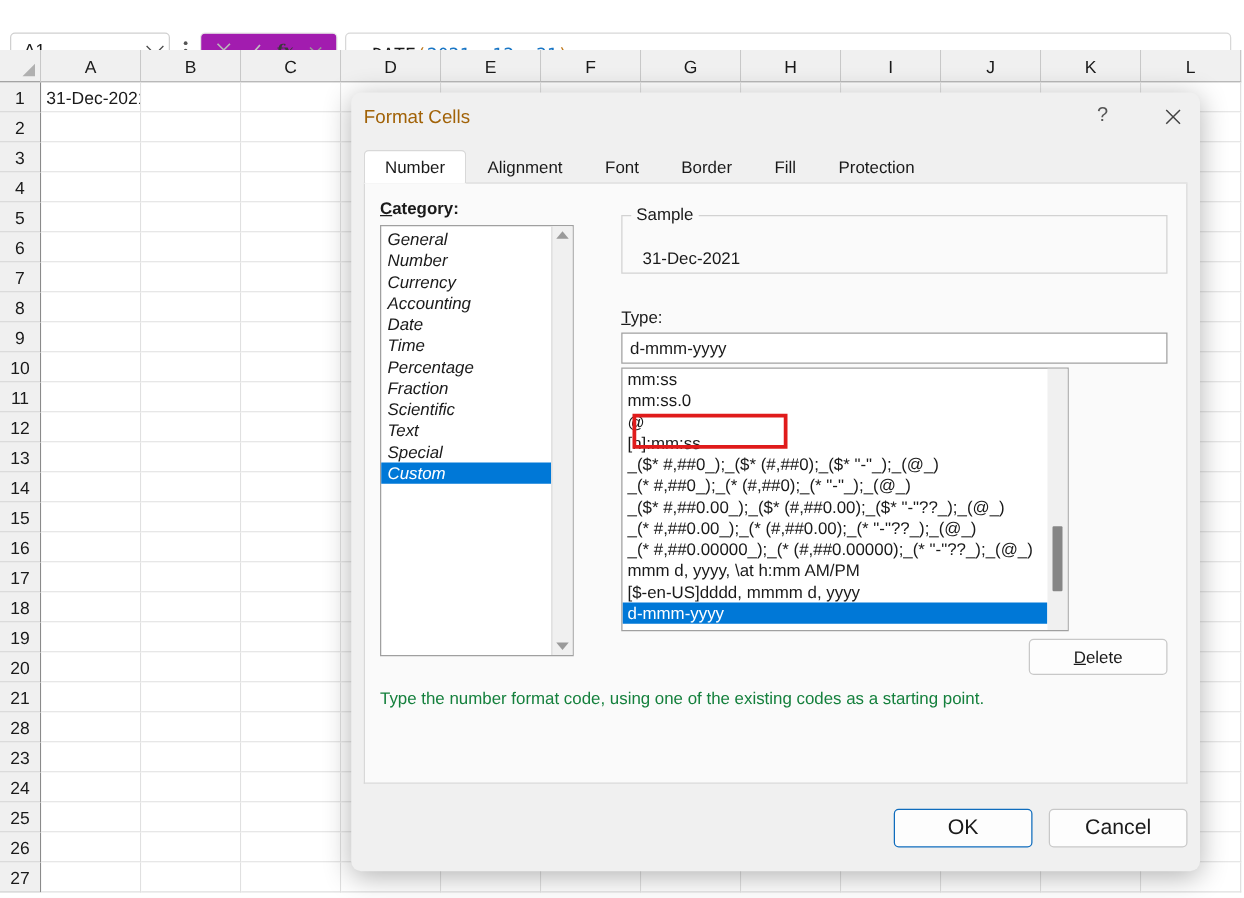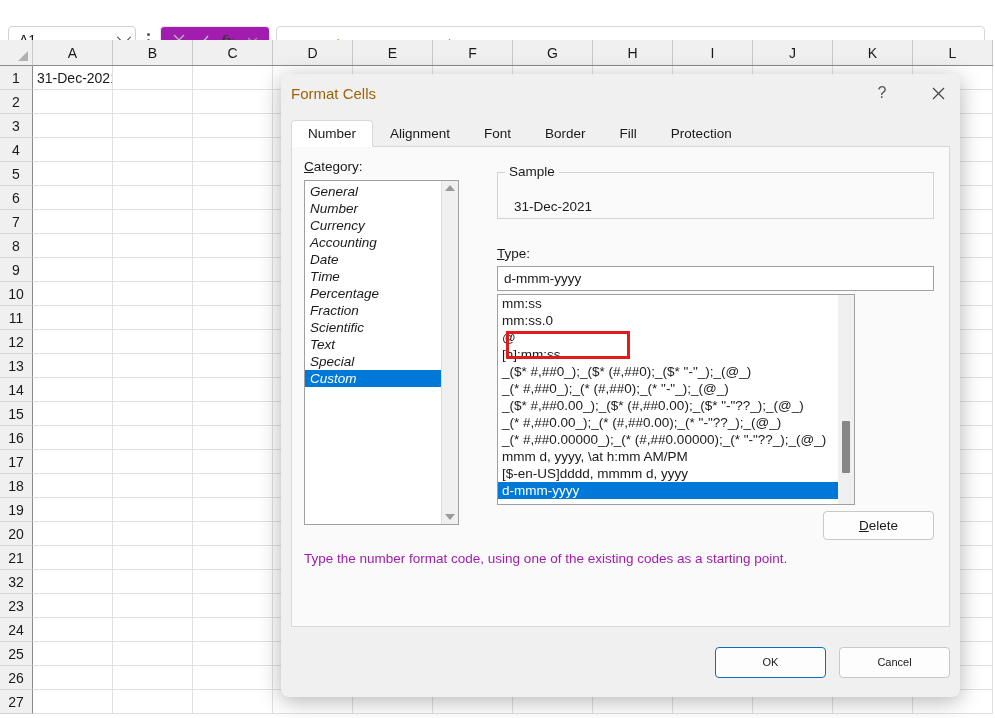--- a/index.html
+++ b/index.html
@@ -193,21 +193,21 @@
     border-top: none;
   }
 
   .field-label {
     position: absolute;
     font-size: 13.5px; color: #1a1a1a;
   }
   .accel { text-decoration: underline; }
 
   
-  #category-label { left: 12px; top: 12px; }
+  #category-label { left: 12px; top: 12px; font-weight: bold; }
   #category-listbox {
     position: absolute; left: 12px; top: 33px;
     width: 155px; height: 345px;
     background: #ffffff;
     border: 1px solid #a0a0a0;
     display: flex;
     font-style: italic;
   }
   #category-items {
     flex: 1; padding: 2px 0 0 0;
@@ -321,35 +321,35 @@
     background: #fdfdfd;
     border: 1px solid #c8c8c8;
     border-radius: 4px;
     display: flex; align-items: center; justify-content: center;
     font-size: 13.5px; color: #1a1a1a;
     cursor: default;
   }
 
   #hint-text {
     position: absolute; left: 12px; top: 404px;
-    font-size: 13.5px; color: #a21caf;
+    font-size: 13.5px; color: #15803d;
   }
 
   
   #dialog-footer {
     position: absolute; left: 0; bottom: 0;
     width: 679px; height: 70px;
     display: flex; align-items: center; justify-content: flex-end;
     padding-right: 10px; gap: 13px;
   }
   .footer-button {
     width: 111px; height: 31px;
     border-radius: 4px;
     display: flex; align-items: center; justify-content: center;
-    font-size: 11px; color: #1a1a1a;
+    font-size: 17px; color: #1a1a1a;
     background: #fdfdfd;
     border: 1px solid #c8c8c8;
     cursor: default;
   }
   .footer-button.default {
     border: 1.6px solid #0f6cbd;
   }
 </style>
 </head>
 <body>
@@ -430,21 +430,21 @@
       <div class="row-head">12</div>
       <div class="row-head">13</div>
       <div class="row-head">14</div>
       <div class="row-head">15</div>
       <div class="row-head">16</div>
       <div class="row-head">17</div>
       <div class="row-head">18</div>
       <div class="row-head">19</div>
       <div class="row-head">20</div>
       <div class="row-head">21</div>
-      <div class="row-head">32</div>
+      <div class="row-head">28</div>
       <div class="row-head">23</div>
       <div class="row-head">24</div>
       <div class="row-head">25</div>
       <div class="row-head">26</div>
       <div class="row-head">27</div>
     </div>
   <div id="cells-area">
       <div class="grid-row">
         <div class="grid-cell">31-Dec-2021</div>
         <div class="grid-cell"></div>

